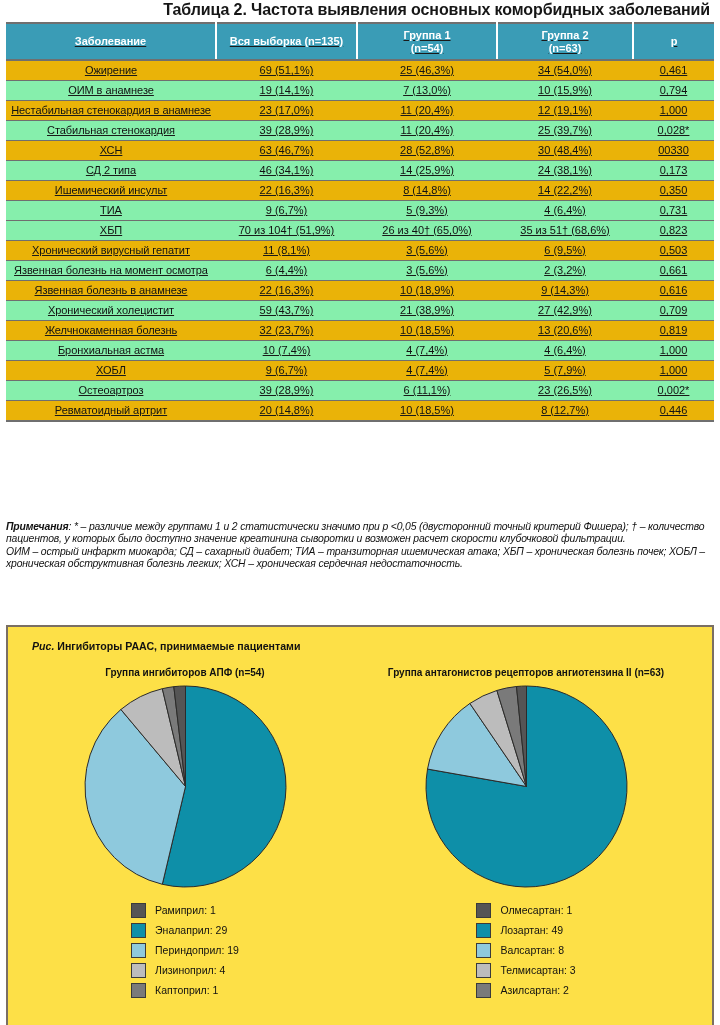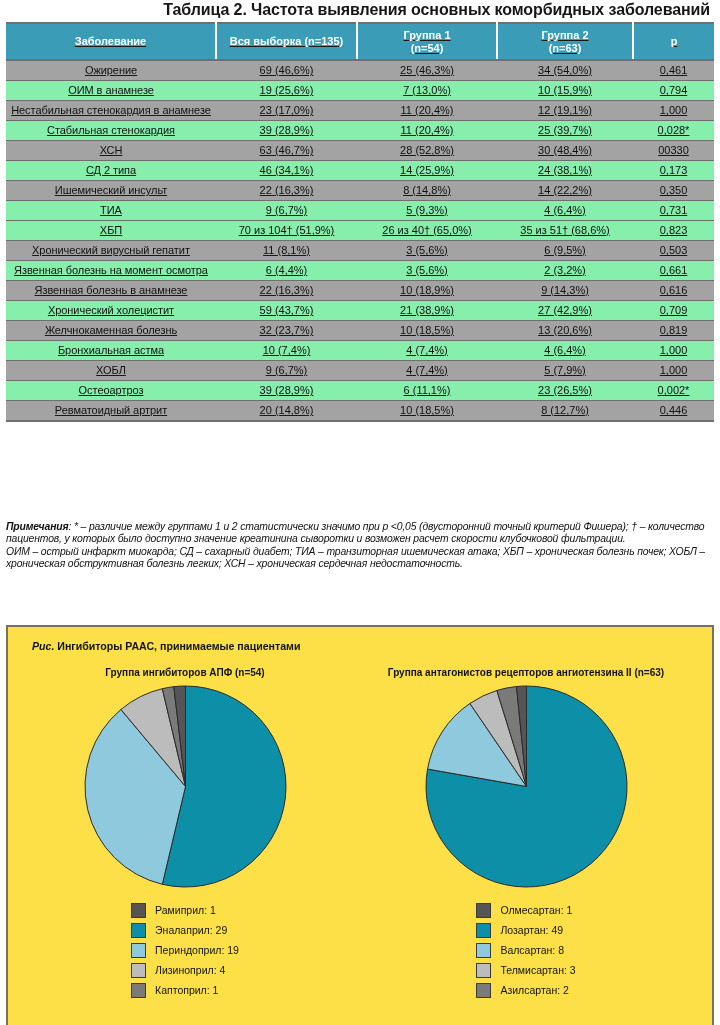--- a/index.html
+++ b/index.html
@@ -55,21 +55,21 @@
 
   table.t2 tbody td{
     font-size:11px;
     line-height:13px;
     text-align:center;vertical-align:middle;
     padding:3px 4px;
     border-bottom:1.5px solid #6f6f6f;
     box-sizing:border-box;
     color:#111;
   }
-  table.t2 tbody tr.odd td{background:#a3a3a3;}
+  table.t2 tbody tr.odd td{background:#eab308;}
   table.t2 tbody tr.even td{background:#86efac;}
   table.t2 tbody tr:last-child td{border-bottom:2px solid #6f6f6f;}
   td.name{letter-spacing:-0.05px;}
 
   
   .notes{
     position:absolute;left:6px;top:521px;width:710px;
     font-size:10.4px;line-height:12.4px;
     color:#111;
     letter-spacing:-0.15px;
@@ -152,28 +152,28 @@
             <th><span>Заболевание</span></th>
             <th><span>Вся выборка (n=135)</span></th>
             <th><span>Группа 1</span><br><span>(n=54)</span></th>
             <th><span>Группа 2</span><br><span>(n=63)</span></th>
             <th><span>p</span></th>
           </tr>
       </thead>
       <tbody id="tbl-body">
           <tr class="odd">
             <td class="name">Ожирение</td>
-            <td>69 (46,6%)</td>
+            <td>69 (51,1%)</td>
             <td>25 (46,3%)</td>
             <td>34 (54,0%)</td>
             <td>0,461</td>
           </tr>
           <tr class="even">
             <td class="name">ОИМ в анамнезе</td>
-            <td>19 (25,6%)</td>
+            <td>19 (14,1%)</td>
             <td>7 (13,0%)</td>
             <td>10 (15,9%)</td>
             <td>0,794</td>
           </tr>
           <tr class="odd">
             <td class="name">Нестабильная стенокардия в анамнезе</td>
             <td>23 (17,0%)</td>
             <td>11 (20,4%)</td>
             <td>12 (19,1%)</td>
             <td>1,000</td>

